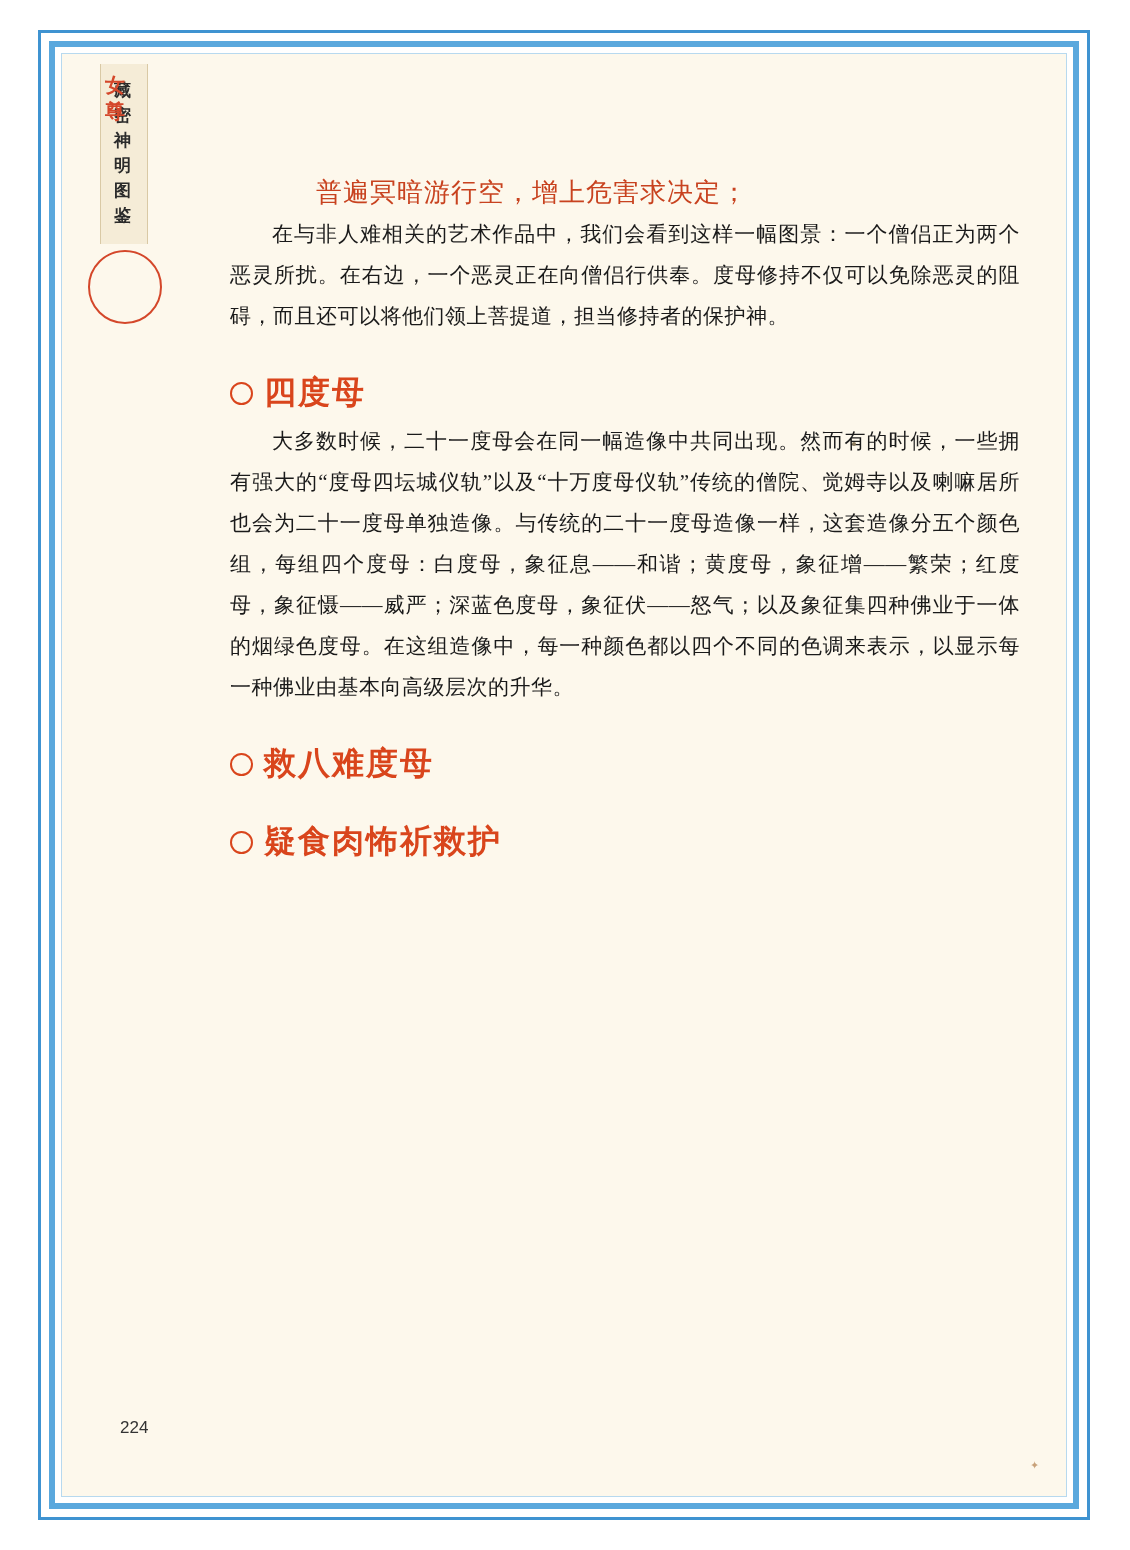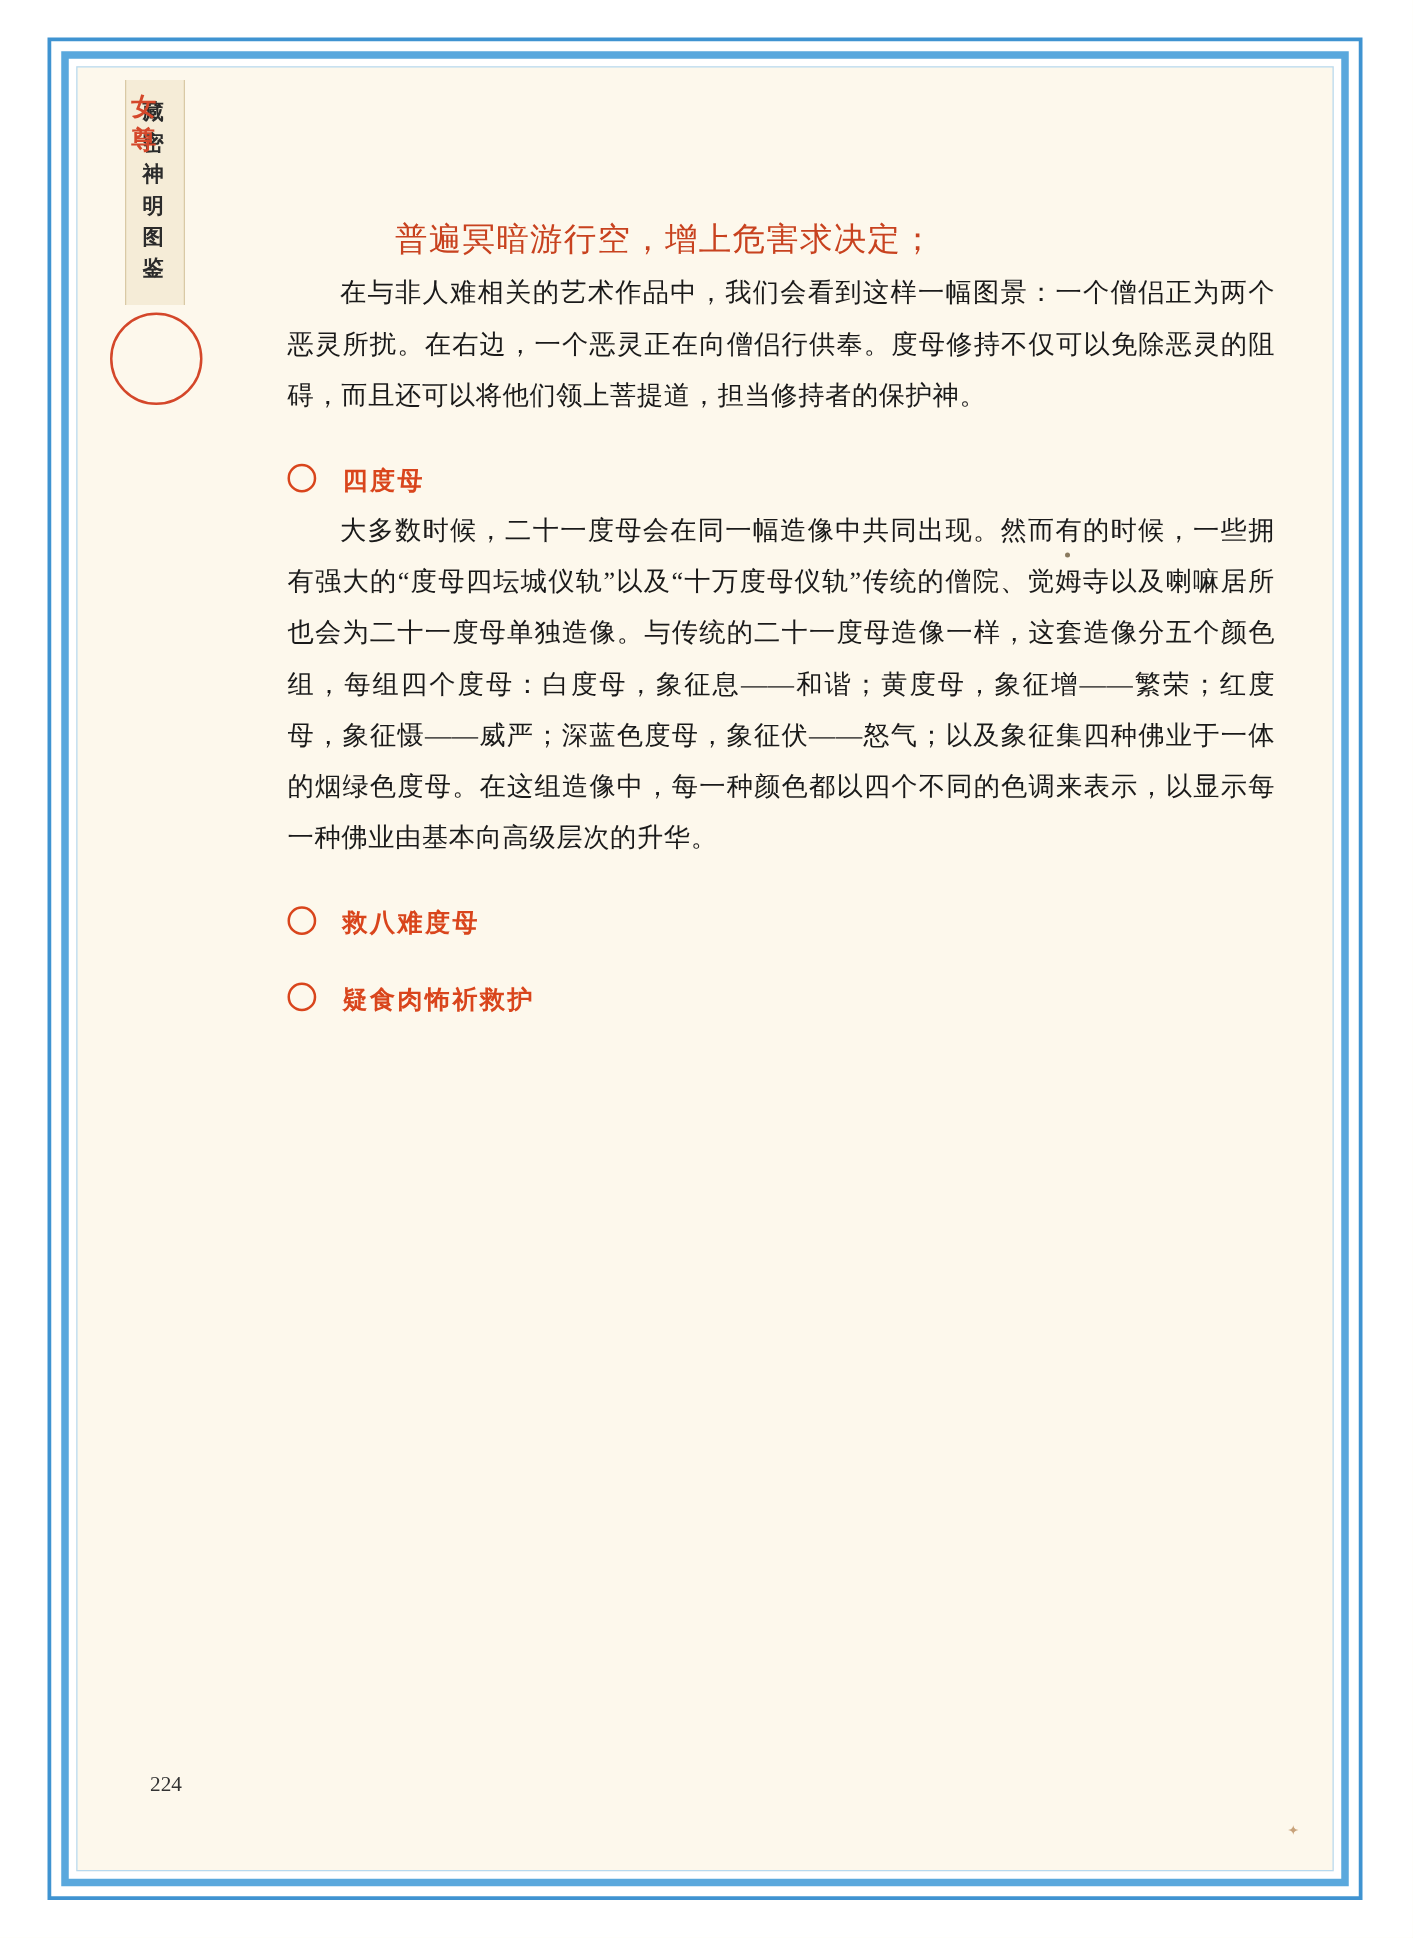--- a/index.html
+++ b/index.html
@@ -130,41 +130,42 @@
     line-height: 41px;
     color: #1a1a1a;
     text-align: justify;
     text-indent: 2em;
     letter-spacing: 0.5px;
   }
 
   h2.section {
     margin: 34px 0 6px 0;
     font-family: "DejaVu Sans", "Liberation Sans", sans-serif;
-    font-size: 20px;
+    font-size: 32px;
     font-weight: bold;
     color: #d9451c;
     letter-spacing: 2px;
     display: flex;
-    gap: 21px;
+    align-items: center;
+    gap: 11px;
   }
   h2.section .bullet {
     width: 19px;
     height: 19px;
     border: 2.5px solid #d9451c;
     border-radius: 50%;
     display: inline-block;
     flex: none;
   }
 
   .page-number {
     position: absolute;
     left: 58px;
     bottom: 58px;
-    font-family: Liberation Serif, serif;
+    font-family: Liberation Sans, sans-serif;
     font-size: 17px;
     color: #333333;
   }
 
   .corner-mark {
     position: absolute;
     right: 26px;
     bottom: 26px;
     width: 10px;
     height: 10px;

